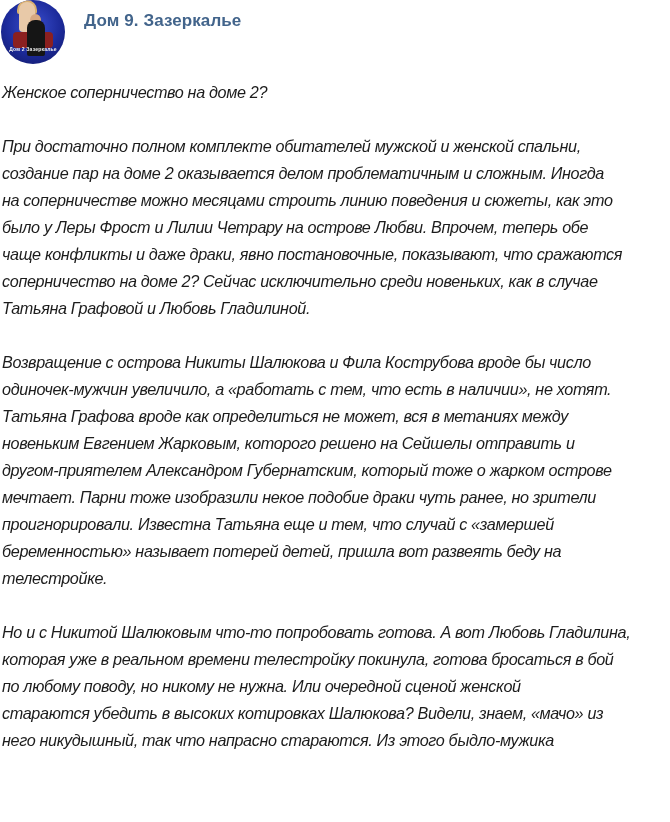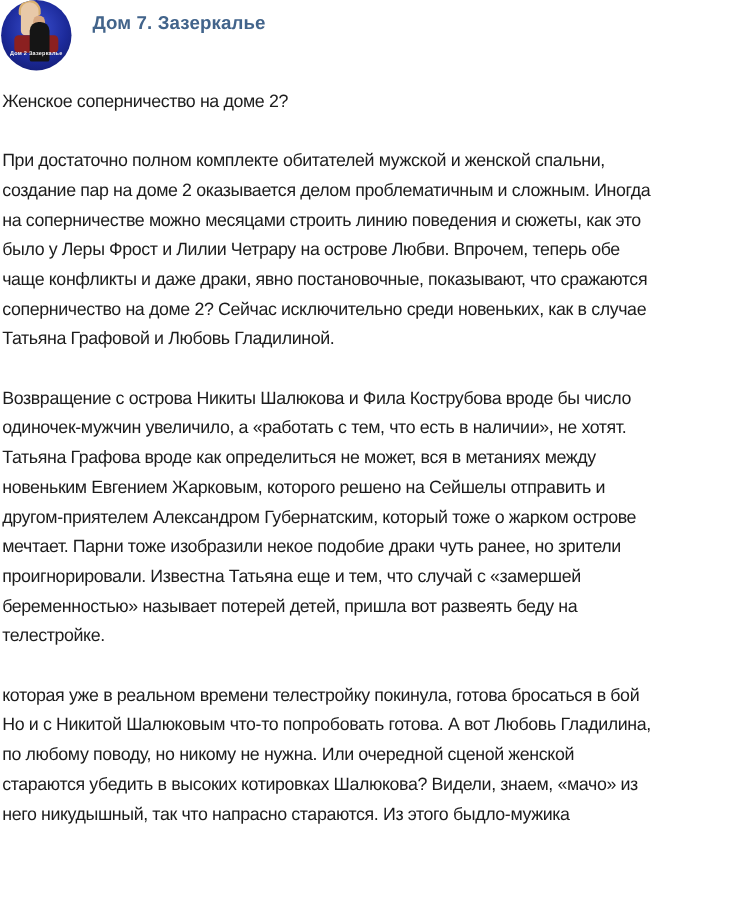--- a/index.html
+++ b/index.html
@@ -27,35 +27,35 @@
       font-size: 17px; font-weight: bold; color: #42648b; letter-spacing: 0.1px;
       cursor: pointer;
     }
     .article {
       position: absolute; left: 2px; top: 79px; width: 664px;
       font-family: "Liberation Sans", "DejaVu Sans", sans-serif;
       font-size: 16.2px; line-height: 27px; color: #1c1c1c;
       letter-spacing: -0.35px; word-spacing: 0px;
     }
     .article p { margin: 0 0 27px 0; }
-    .article .line { display: block; white-space: nowrap; }
+    .article .line { display: block; white-space: nowrap; font-style: italic; }
   </style>
 </head>
 <body>
 
 <div class="header">
   <div class="avatar">
     <div class="fig1hair"></div>
     <div class="fig1"></div>
     <div class="chair"></div>
     <div class="fig2face"></div>
     <div class="fig2"></div>
     <div class="caption">Дом 2 Зазеркалье</div>
   </div>
-  <div class="title">Дом 7. Зазеркалье</div>
+  <div class="title">Дом 9. Зазеркалье</div>
 </div>
 
 <div class="article">
   <p>
     <span class="line">Женское соперничество на доме 2?</span>
   </p>
   <p>
     <span class="line">При достаточно полном комплекте обитателей мужской и женской спальни,</span>
     <span class="line">создание пар на доме 2 оказывается делом проблематичным и сложным. Иногда</span>
     <span class="line">на соперничестве можно месяцами строить линию поведения и сюжеты, как это</span>
@@ -69,20 +69,20 @@
     <span class="line">одиночек-мужчин увеличило, а  «работать с тем, что есть в наличии», не хотят.</span>
     <span class="line">Татьяна Графова вроде как определиться не может, вся в метаниях между</span>
     <span class="line">новеньким Евгением Жарковым, которого решено на Сейшелы отправить и</span>
     <span class="line">другом-приятелем Александром Губернатским, который тоже о жарком острове</span>
     <span class="line">мечтает. Парни тоже изобразили некое подобие драки чуть ранее, но зрители</span>
     <span class="line">проигнорировали. Известна Татьяна еще и тем, что случай с «замершей</span>
     <span class="line">беременностью» называет потерей детей, пришла вот развеять беду на</span>
     <span class="line">телестройке.</span>
   </p>
   <p>
+    <span class="line">Но и с Никитой Шалюковым что-то попробовать готова. А вот Любовь Гладилина,</span>
     <span class="line">которая уже в реальном времени телестройку покинула, готова бросаться в бой</span>
-    <span class="line">Но и с Никитой Шалюковым что-то попробовать готова. А вот Любовь Гладилина,</span>
     <span class="line">по любому поводу, но никому не нужна. Или очередной сценой женской</span>
     <span class="line">стараются убедить в высоких котировках Шалюкова? Видели, знаем, «мачо» из</span>
     <span class="line">него никудышный, так что напрасно стараются. Из этого быдло-мужика</span>
 
   </p>
 </div>
 
 </body></html>

